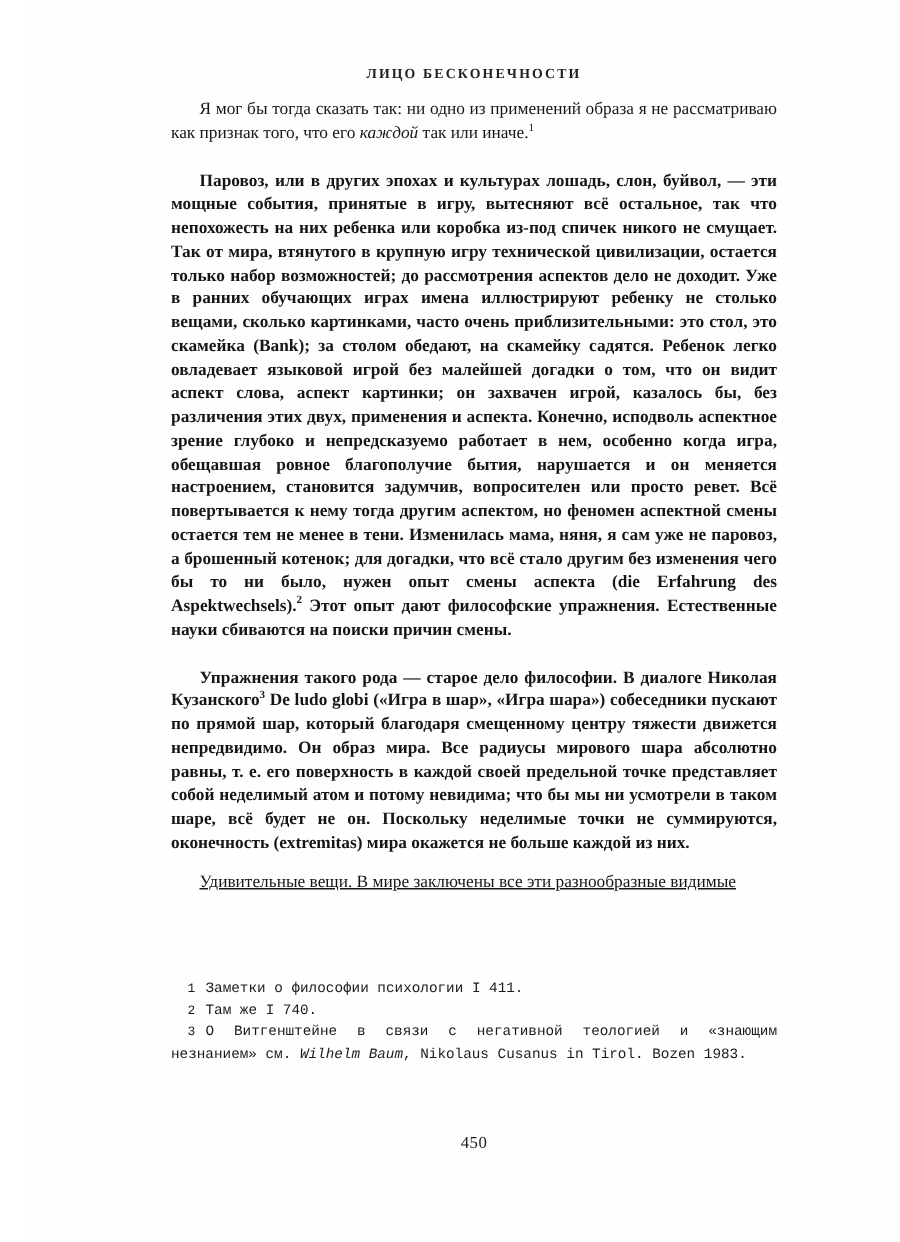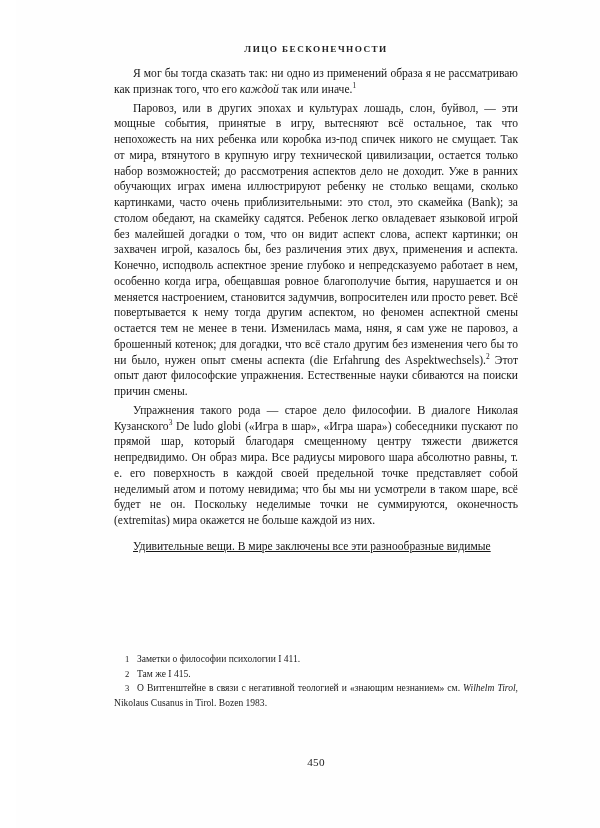--- a/index.html
+++ b/index.html
@@ -45,21 +45,22 @@
     font-size: 11.55px;
     line-height: 15.75px;
     text-align: justify;
     text-justify: inter-word;
     text-indent: 19px;
     color: #161616;
     hyphens: manual;
     -webkit-hyphens: manual;
   }
   p.gap {
-    margin-top: 3px;
+    margin-top: 16px;
+    font-weight: bold;
   }
   p.gap-lg {
     margin-top: 10px;
     text-decoration: underline;
   }
   .it {
     font-style: italic;
   }
   sup.fnref {
     font-size: 7.4px;
@@ -73,20 +74,21 @@
     width: 404px;
   }
   .fn {
     margin: 0;
     font-size: 9.55px;
     line-height: 13.6px;
     text-align: justify;
     color: #1a1a1a;
     padding-left: 0;
     text-indent: 0;
+    font-family: Liberation Mono, monospace;
   }
   .fn-num {
     display: inline-block;
     width: 23px;
     text-indent: 11px;
     font-size: 8.6px;
   }
   .fn-text {
     display: inline;
   }
@@ -114,22 +116,22 @@
     <p class="body gap">Упражнения такого рода — старое дело философии. В диалоге Николая Кузанского<sup class="fnref">3</sup> De ludo globi («Игра в шар», «Игра шара») собеседники пускают по прямой шар, который благодаря смещенному центру тяжести движется непредвидимо. Он образ мира. Все радиусы мирового шара абсолютно равны, т. е. его поверхность в каждой своей предельной точке представляет собой неделимый атом и потому невидима; что бы мы ни усмотрели в таком шаре, всё будет не он. Поскольку неделимые точки не суммируются, оконечность (extremitas) мира окажется не больше каждой из них.</p>
     <p class="body gap-lg">Удивительные вещи. В мире заключены все эти разнообразные видимые</p>
   </div>
 
   <div class="footnotes">
 
     <p class="fn">
       <span class="fn-num">1</span><span class="fn-text">Заметки о философии психологии I 411.</span>
     </p>
     <p class="fn">
-      <span class="fn-num">2</span><span class="fn-text">Там же I 415.</span>
+      <span class="fn-num">2</span><span class="fn-text">Там же I 740.</span>
     </p>
     <p class="fn">
-      <span class="fn-num">3</span><span class="fn-text">О Витгенштейне в связи с негативной теологией и «знающим незнанием» см. <span class="it">Wilhelm Tirol</span>, Nikolaus Cusanus in Tirol. Bozen 1983.</span>
+      <span class="fn-num">3</span><span class="fn-text">О Витгенштейне в связи с негативной теологией и «знающим незнанием» см. <span class="it">Wilhelm Baum</span>, Nikolaus Cusanus in Tirol. Bozen 1983.</span>
     </p>
   </div>
 
   <div class="folio">450</div>
 
 </div>
 
 </body></html>

